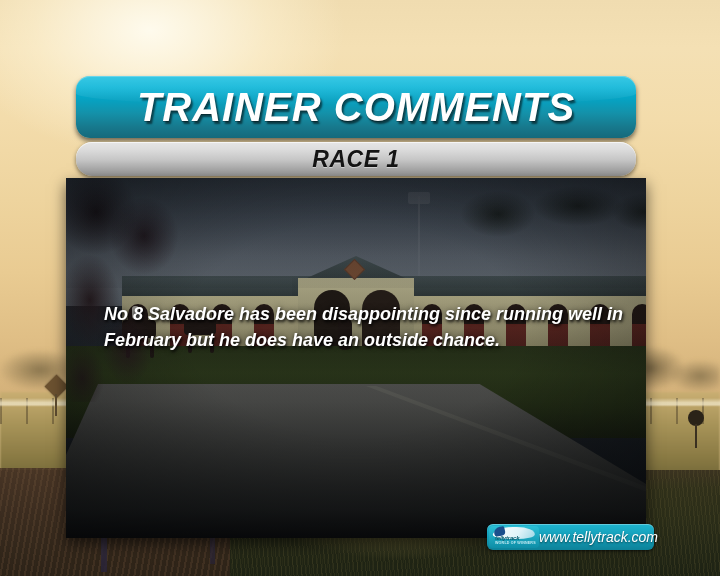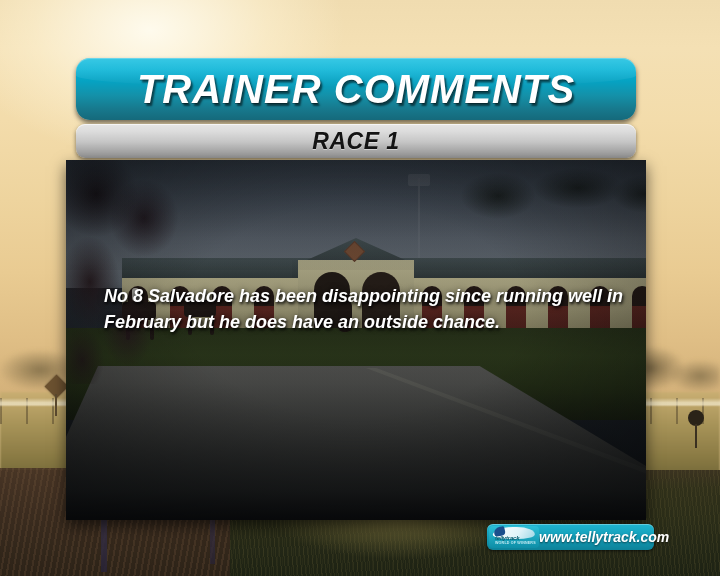--- a/index.html
+++ b/index.html
@@ -91,21 +91,21 @@
     position:absolute; left:101px; top:516px; width:6px; height:56px;
     background:linear-gradient(180deg,#3a3348,#272236); opacity:0.85;
   }
   .board-post-r {
     position:absolute; left:210px; top:516px; width:5px; height:48px;
     background:linear-gradient(180deg,#3a3348,#272236); opacity:0.7;
   }
 
   
   #panel {
-    position:absolute; left:66px; top:58px; width:624px; height:462px;
+    position:absolute; left:66px; top:76px; width:624px; height:462px;
   }
 
   
   .header-bar {
     position:absolute; left:10px; top:0; width:560px; height:62px;
     border-radius:14px;
     background:linear-gradient(180deg,
       #00b9dd 0%, #00b2d6 18%, #06a2c2 38%, #1491a9 60%, #17798d 82%, #15697b 100%);
     box-shadow:0 3px 5px rgba(0,0,0,0.55), inset 0 1px 0 rgba(255,255,255,0.25);
     display:flex; align-items:center; justify-content:center;
@@ -121,21 +121,21 @@
     position:relative;
     font-size:40px; font-weight:bold; font-style:italic;
     color:#ffffff; letter-spacing:1px;
     text-shadow:2px 3px 2px rgba(0,0,0,0.55), 0 1px 0 rgba(0,0,0,0.3);
     white-space:nowrap;
   }
 
   
   .sub-bar {
     position:absolute; left:10px; top:66px; width:560px; height:34px;
-    border-radius:9px;
+    border-radius:16px;
     background:linear-gradient(180deg,
       #e6e6e6 0%, #dcdcdc 22%, #c6c6c6 52%, #a9a9a9 78%, #939393 100%);
     box-shadow:0 2px 4px rgba(0,0,0,0.5), inset 0 1px 0 rgba(255,255,255,0.6);
     display:flex; align-items:center; justify-content:center;
   }
   .sub-title {
     font-size:23px; font-weight:bold; font-style:italic;
     color:#141414; letter-spacing:0.5px;
     text-shadow:0 1px 0 rgba(255,255,255,0.45);
     white-space:nowrap;
@@ -310,21 +310,21 @@
     color:#0d5f72; letter-spacing:-0.2px; white-space:nowrap;
     line-height:1;
   }
   .tt-sub {
     position:absolute; left:6px; top:16px; width:42px;
     font-size:3.6px; font-weight:bold; color:#bfe9f2;
     letter-spacing:0.2px; white-space:nowrap; line-height:1;
   }
   .tt-url {
     flex:1; text-align:center;
-    font-size:14px; font-weight:bold; font-style:italic; color:#ffffff;
+    font-size:14px; font-weight:normal; font-style:italic; color:#ffffff;
     text-shadow:0 1px 2px rgba(0,0,0,0.55);
     white-space:nowrap; padding-right:4px;
   }
 </style>
 </head>
 <body>
 
 <div id="bg">
   <div class="sky"></div>
   <div class="treeline"></div>

